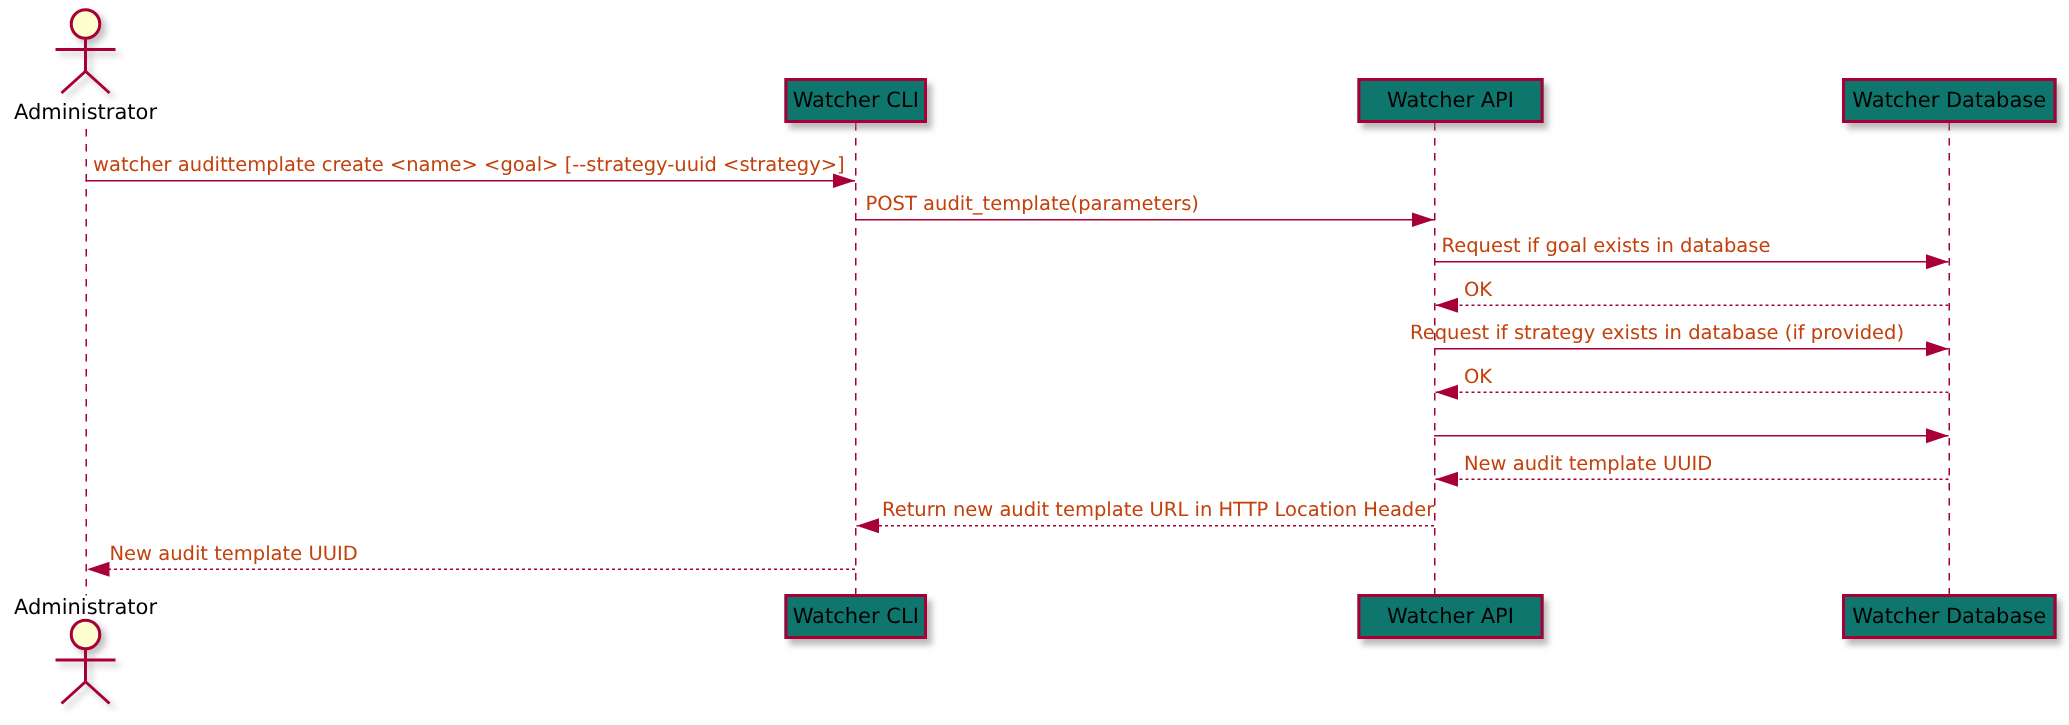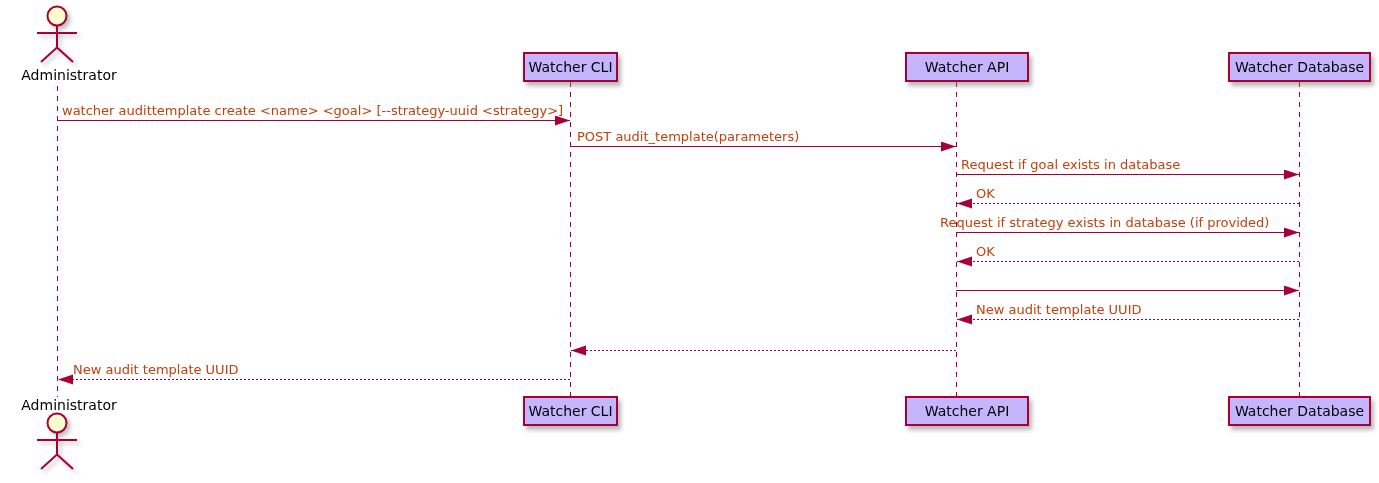--- a/index.html
+++ b/index.html
@@ -14,21 +14,21 @@
   .svg-layer {
     position: absolute;
     left: 0; top: 0;
     width: 1379px; height: 483px;
   }
   .actor-figure { filter: drop-shadow(3px 3px 2px rgba(130,130,130,0.5)); }
   .participant-box {
     position: absolute;
     box-sizing: border-box;
     height: 30px;
-    background: #c4b5fd;
+    background: #0f766e;
     border: 2px solid #A80036;
     box-shadow: 3px 4px 4px rgba(130,130,130,0.55);
     display: flex;
     align-items: center;
     justify-content: center;
     font-size: 14px;
     color: #000000;
     white-space: nowrap;
   }
   .box-cli  { left: 523px;  width: 95px;  }
@@ -37,21 +37,20 @@
   .row-top    { top: 52px;  }
   .row-bottom { top: 396px; }
   .actor-label {
     position: absolute;
     left: 57px;
     transform: translateX(-50%);
     font-size: 14px;
     color: #000000;
     white-space: nowrap;
     text-align: left;
-    margin-left: 12px;
   }
   .actor-label-top    { top: 67px;  }
   .actor-label-bottom { top: 397px; }
   .msg-label {
     position: absolute;
     font-size: 13px;
     line-height: 16px;
     color: #c2410c;
     white-space: nowrap;
   }
@@ -139,15 +138,16 @@
     <span>Watcher Database</span>
   </div>
 
   <div class="msg-label ml-1">watcher audittemplate create &lt;name&gt; &lt;goal&gt; [--strategy-uuid &lt;strategy&gt;]</div>
   <div class="msg-label ml-2">POST audit_template(parameters)</div>
   <div class="msg-label ml-3">Request if goal exists in database</div>
   <div class="msg-label ml-4">OK</div>
   <div class="msg-label ml-5">Request if strategy exists in database (if provided)</div>
   <div class="msg-label ml-6">OK</div>
   <div class="msg-label ml-8">New audit template UUID</div>
+  <div class="msg-label ml-9">Return new audit template URL in HTTP Location Header</div>
   <div class="msg-label ml-10">New audit template UUID</div>
 
 </div>
 
 </body></html>

